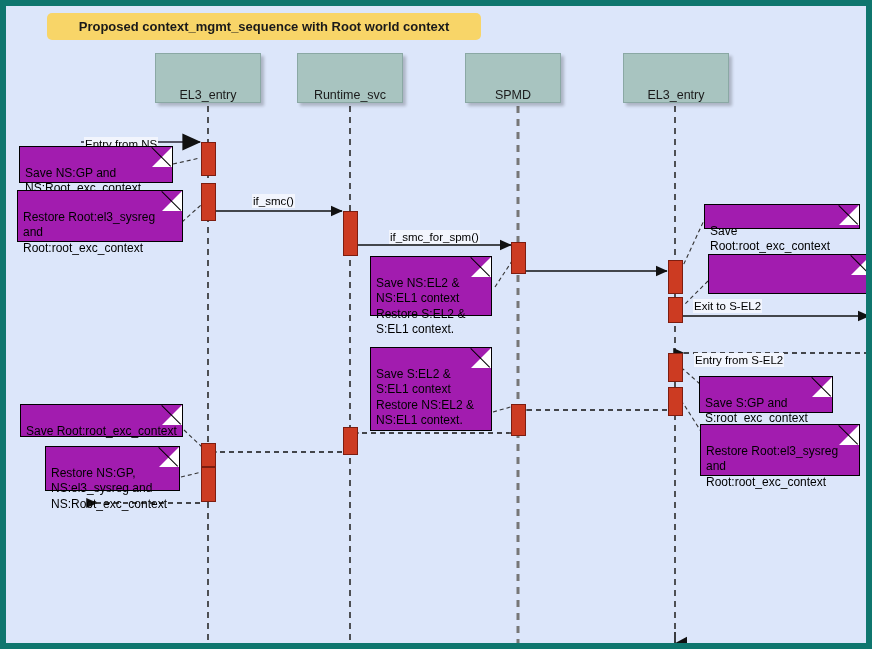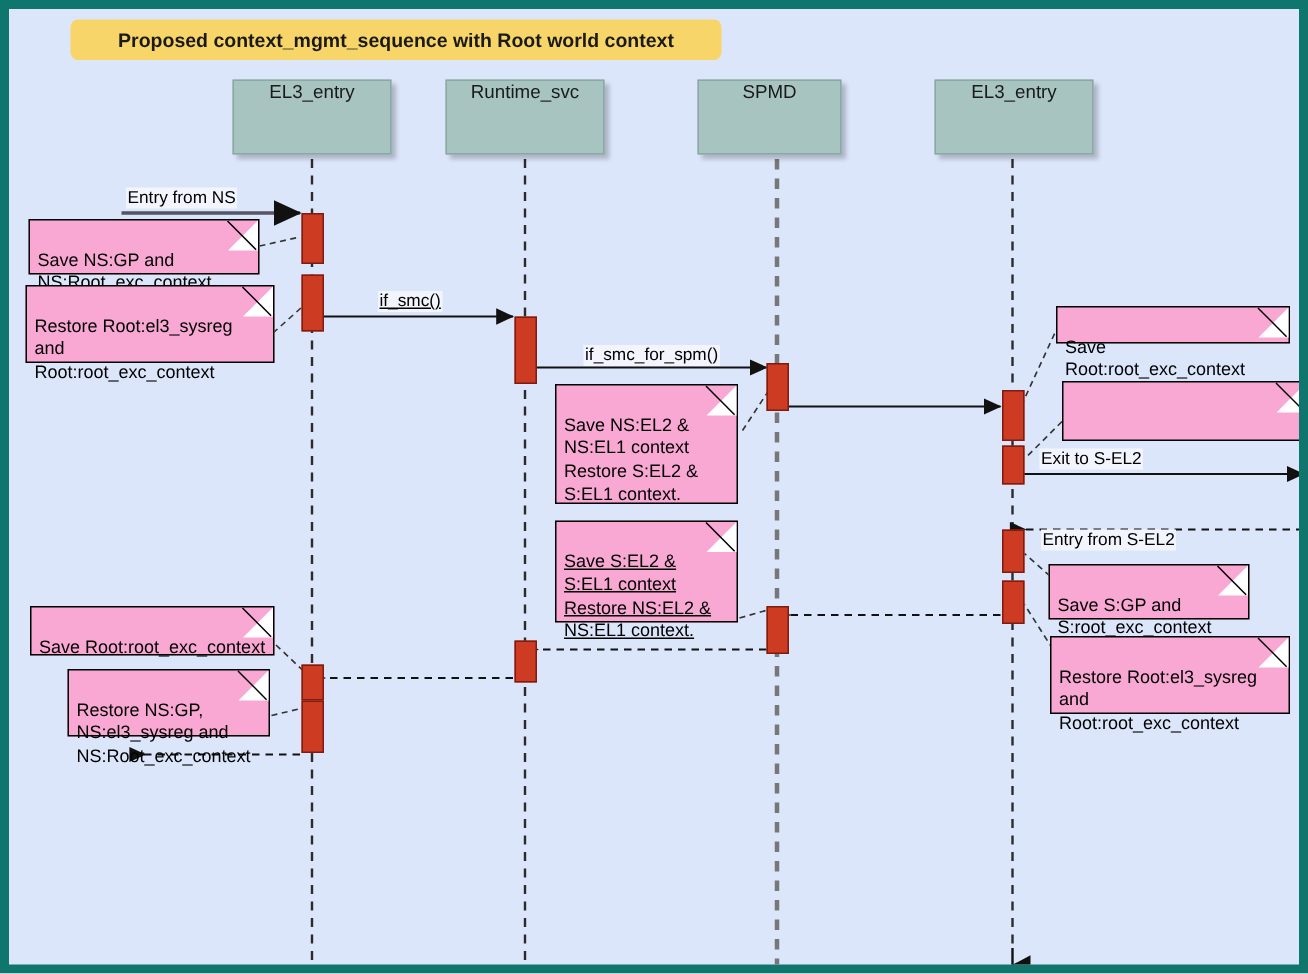--- a/index.html
+++ b/index.html
@@ -40,27 +40,27 @@
     box-sizing: border-box;
   }
   .participant {
     position: absolute;
     background: #a8c4c0;
     border: 1px solid #8aa8a4;
     box-shadow: 3px 3px 3px rgba(0,0,0,0.22);
     color: #1a1a1a;
     font-size: 12.5px;
     display: flex;
-    align-items: flex-start;
+    align-items: flex-end;
     justify-content: center;
     box-sizing: border-box;
   }
   .note {
     position: absolute;
-    background: #f9a8d4;
+    background: #a21caf;
     border: 1px solid #000000;
     color: #000000;
     font-size: 12px;
     line-height: 15.5px;
     padding: 3px 4px 3px 5px;
     box-sizing: border-box;
     white-space: pre-line;
   }
   .note-fold {
     position: absolute;
@@ -181,40 +181,40 @@
   <div class="activation" style="left:505px; top:236px; width:15px; height:32px;"></div>
   <div class="activation" style="left:662px; top:254px; width:15px; height:34px;"></div>
   <div class="activation" style="left:662px; top:291px; width:15px; height:26px;"></div>
   <div class="activation" style="left:662px; top:347px; width:15px; height:29px;"></div>
   <div class="activation" style="left:662px; top:381px; width:15px; height:29px;"></div>
   <div class="activation" style="left:505px; top:398px; width:15px; height:32px;"></div>
   <div class="activation" style="left:337px; top:421px; width:15px; height:28px;"></div>
   <div class="activation" style="left:195px; top:437px; width:15px; height:24px;"></div>
   <div class="activation" style="left:195px; top:461px; width:15px; height:35px;"></div>
 
-  <div class="msg-label" style="left:78px; top:119px;">Entry from NS</div>
-  <div class="msg-label" style="left:246px; top:188px;text-decoration:underline;">if_smc()</div>
+  <div class="msg-label" style="left:78px; top:131px;">Entry from NS</div>
+  <div class="msg-label" style="left:246px; top:188px;">if_smc()</div>
   <div class="msg-label" style="left:383px; top:224px;">if_smc_for_spm()</div>
   <div class="msg-label" style="left:687px; top:293px;">Exit to S-EL2</div>
   <div class="msg-label" style="left:688px; top:347px;">Entry from S-EL2</div>
 
   <div class="note" style="left:13px; top:140px; width:154px; height:37px;">
     <span>Save NS:GP and
 NS:Root_exc_context</span>
     <span class="note-fold"></span>
   </div>
 
   <div class="note" style="left:11px; top:184px; width:166px; height:52px;">
     <span>Restore Root:el3_sysreg
 and
 Root:root_exc_context</span>
     <span class="note-fold"></span>
   </div>
 
-  <div class="note" style="left:364px; top:250px; width:122px; height:80px;">
+  <div class="note" style="left:364px; top:250px; width:122px; height:60px;">
     <span>Save NS:EL2 &amp;
 NS:EL1 context
 Restore S:EL2 &amp;
 S:EL1 context.</span>
     <span class="note-fold"></span>
   </div>
 
   <div class="note" style="left:698px; top:198px; width:156px; height:25px;">
     <span>Save Root:root_exc_context</span>
     <span class="note-fold"></span>
@@ -230,21 +230,21 @@
     <span class="note-fold"></span>
   </div>
 
   <div class="note" style="left:694px; top:418px; width:160px; height:52px;">
     <span>Restore Root:el3_sysreg
 and
 Root:root_exc_context</span>
     <span class="note-fold"></span>
   </div>
 
-  <div class="note" style="left:364px; top:341px; width:122px; height:68px;text-decoration:underline;">
+  <div class="note" style="left:364px; top:341px; width:122px; height:84px;">
     <span>Save S:EL2 &amp;
 S:EL1 context
 Restore NS:EL2 &amp;
 NS:EL1 context.</span>
     <span class="note-fold"></span>
   </div>
 
   <div class="note" style="left:14px; top:398px; width:163px; height:33px;">
     <span>Save Root:root_exc_context</span>
     <span class="note-fold"></span>

